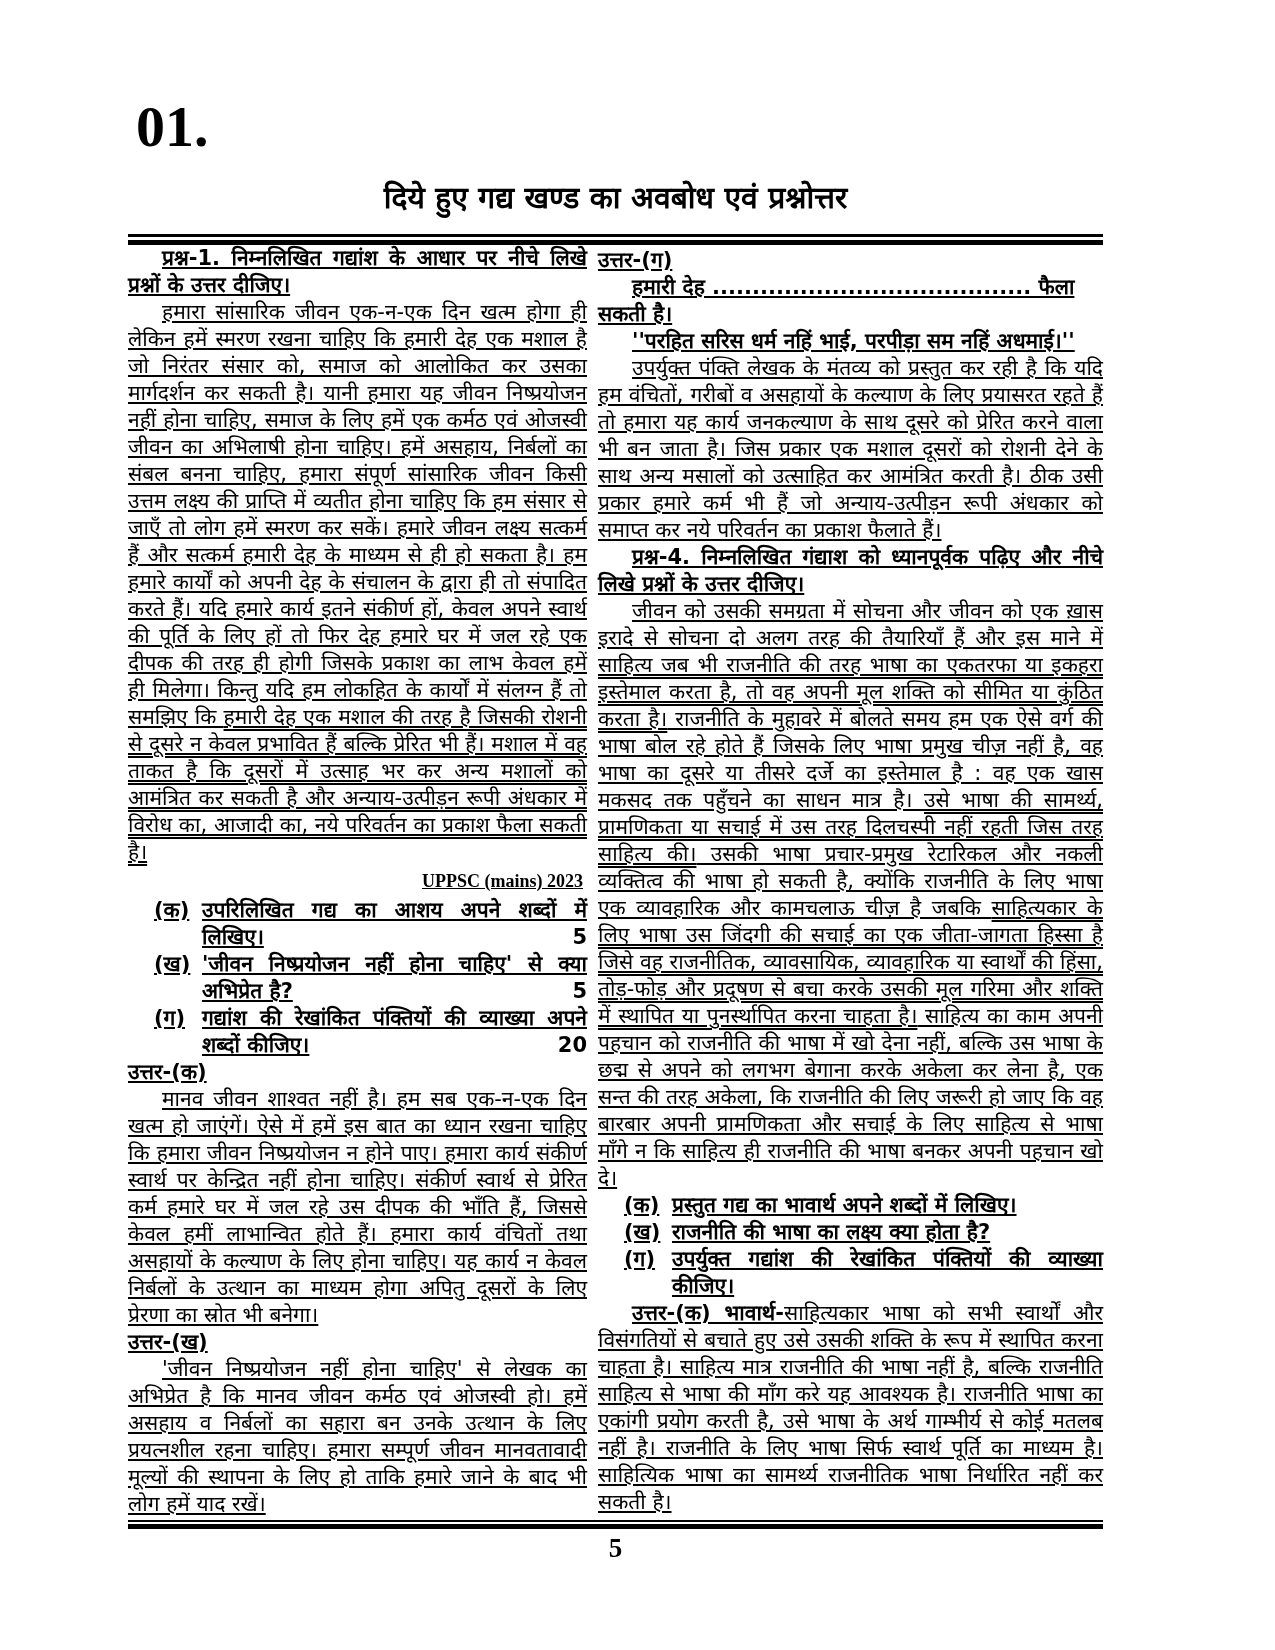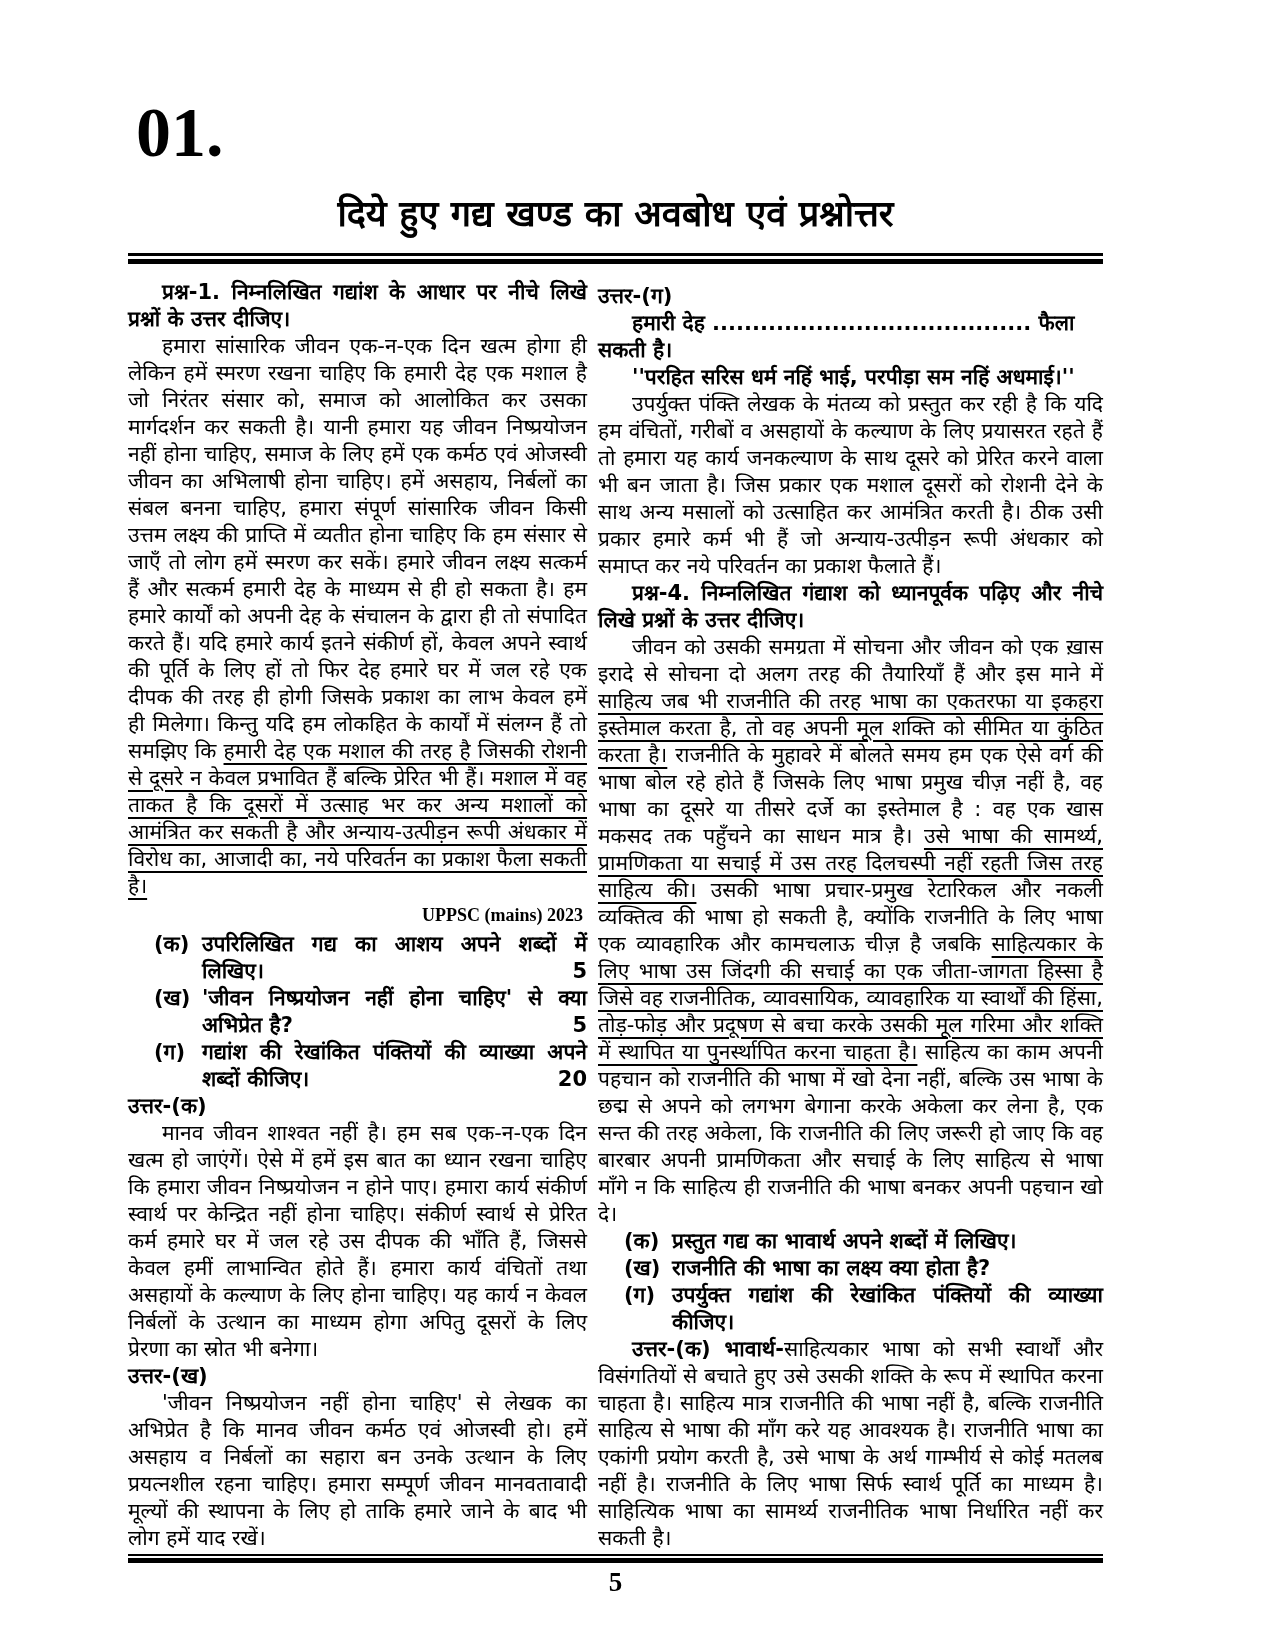--- a/index.html
+++ b/index.html
@@ -10,42 +10,43 @@
     background:#ffffff;
     box-sizing:border-box;
     padding:98px 172px 0 128px;
     font-family:"DejaVu Sans", sans-serif;
     color:#000;
     overflow:hidden;
   }
   .chapter-number {
     font-family:"Liberation Serif", serif;
     font-weight:700;
-    font-size:70px;
+    font-size:58px;
     line-height:1;
     margin-left:8px;
   }
   .title {
     margin:24px 0 0 0;
     text-align:center;
     font-weight:700;
-    font-size:36px;
+    font-size:30px;
     line-height:1.2;
   }
   .double-rule {
     margin-top:18px;
     height:3px;
     border-top:3px solid #000;
     border-bottom:5px solid #000;
   }
   .columns {
     display:flex;
-    margin-top:15px;
+    margin-top:0;
     min-height:1198px;
-    align-items:flex-end;
+    align-items:center;
+    text-decoration:underline;
   }
   .col { width:468px; box-sizing:border-box; font-size:21px; line-height:27px; }
   .col.left  { padding-right:9px; }
   .col.right { flex:1; }
   .col-divider { width:2px; background:#000; flex:none; }
 
   p { margin:0; }
   .jp { text-align:justify; text-indent:34px; }
   .h-bold { font-weight:700; }
   .ul { text-decoration:underline; text-underline-offset:5px; text-decoration-thickness:1.5px; }

